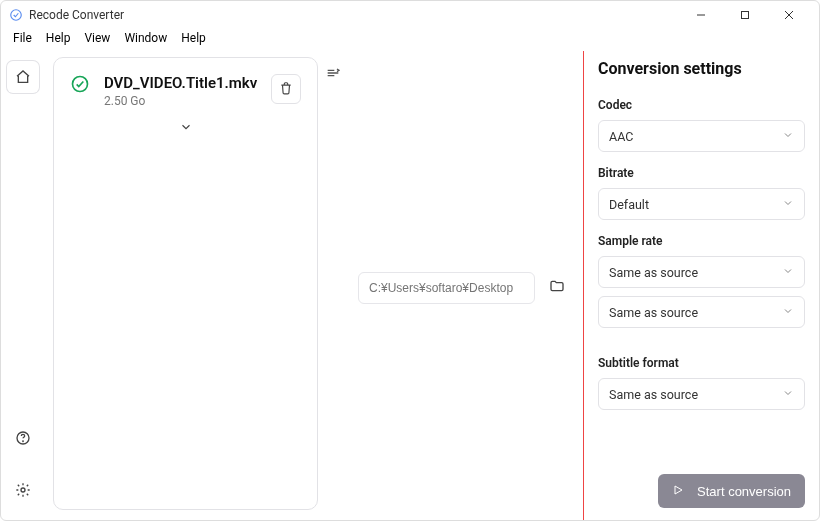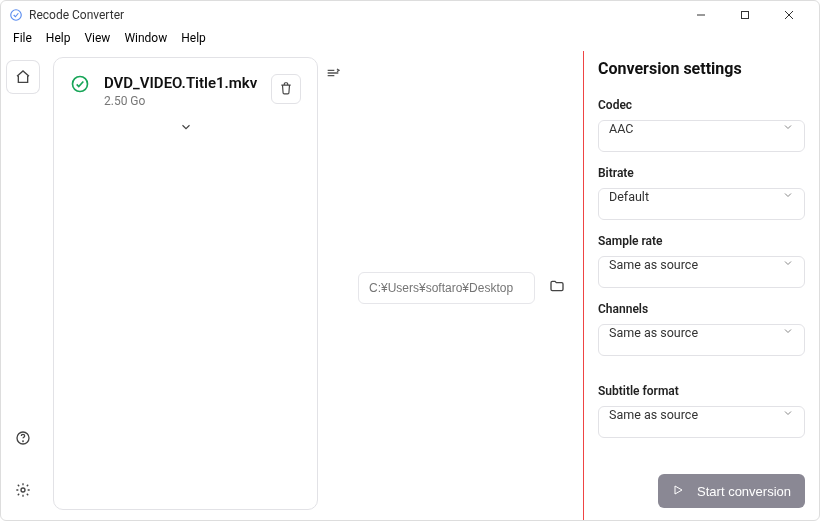--- a/index.html
+++ b/index.html
@@ -161,20 +161,21 @@
       gap: 8px;
     }
     .sidebar-title { font-size: 16px; font-weight: 700; color: #111; margin-bottom: 6px; }
     .field-label { font-size: 12px; font-weight: 600; color: #222; margin-top: 6px; }
     .select {
       border: 1px solid #e2e2e6;
       border-radius: 6px;
       height: 32px;
       padding: 0 10px;
       display: flex;
+      align-items: center;
       justify-content: space-between;
       cursor: pointer;
       font-size: 12.5px;
       color: #333;
     }
     .select svg { width: 12px; height: 12px; stroke: #888; }
     .helper-text { font-size: 11.5px; color: #999; line-height: 1.45; margin-top: 2px; }
     .sidebar-spacer { flex: 1; }
     .start-btn {
       background: #8a8894;
@@ -333,21 +334,20 @@
     </div>
 
     <div class="field-label">Sample rate</div>
     <div class="select">
       <span>Same as source</span>
       <span><svg viewBox="0 0 24 24" fill="none" stroke-width="2">
             <path d="M6 9l6 6 6-6"></path>
           </svg></span>
     </div>
 
-    <div class="field-label">Channels</div>
     <div class="select">
       <span>Same as source</span>
       <span><svg viewBox="0 0 24 24" fill="none" stroke-width="2">
             <path d="M6 9l6 6 6-6"></path>
           </svg></span>
     </div>
 
     <div class="field-label gap-lg">Subtitle format</div>
     <div class="select">
       <span>Same as source</span>

